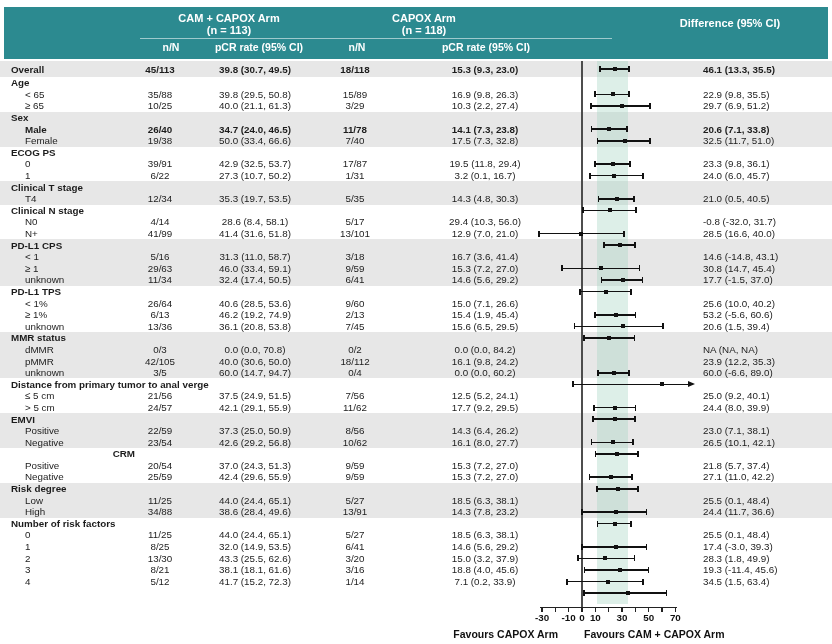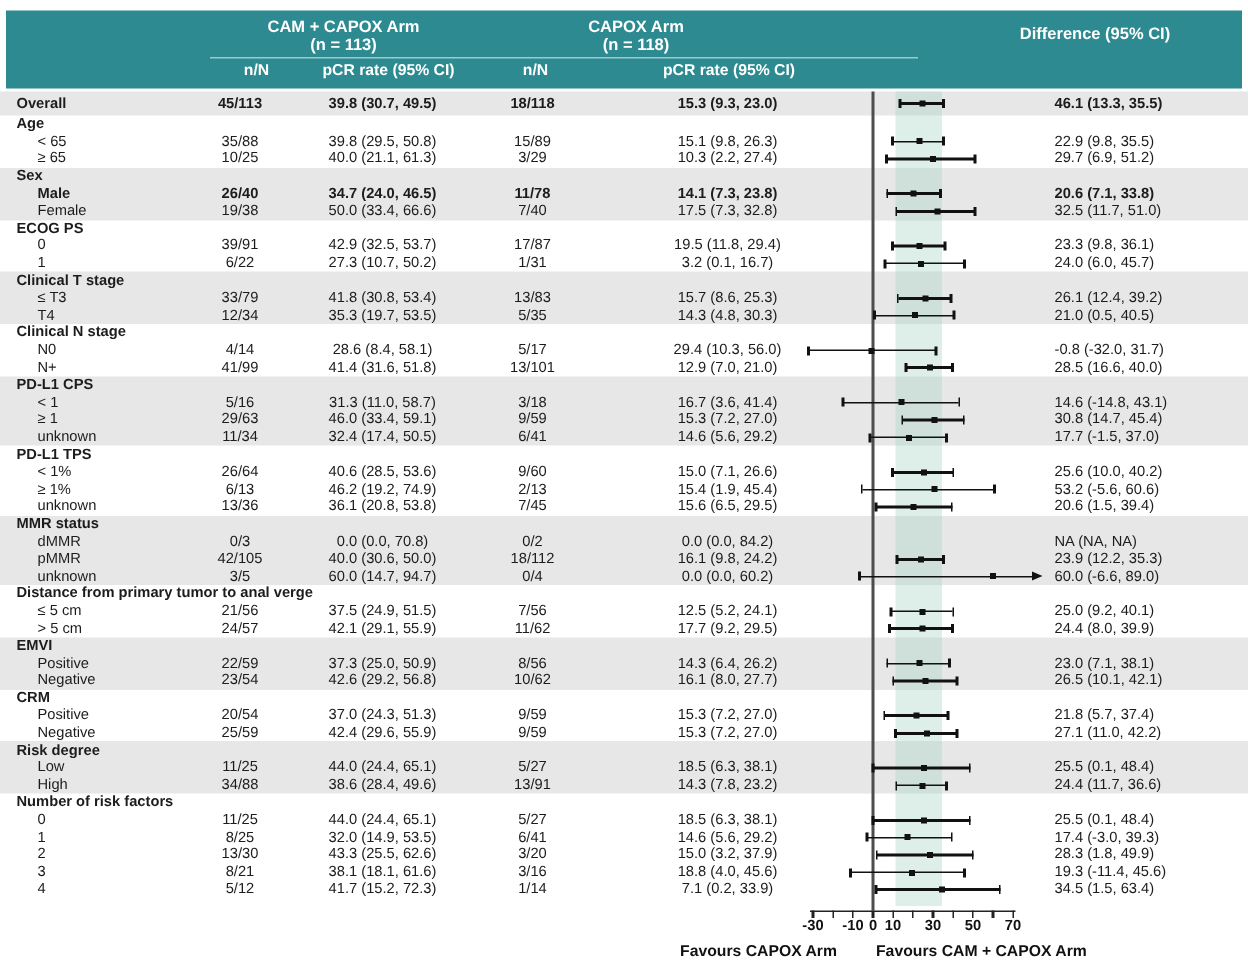--- a/index.html
+++ b/index.html
@@ -84,21 +84,21 @@
       </div>
       <div class="block">
         <div class="row group" style="height: 11.6px;">
           <div class="cell c-label">Age</div>
         </div>
         <div class="row item" style="height: 11.6px;">
           <div class="cell c-label">&lt; 65</div>
           <div class="cell c-n1">35/88</div>
           <div class="cell c-pcr1">39.8 (29.5, 50.8)</div>
           <div class="cell c-n2">15/89</div>
-          <div class="cell c-pcr2">15.1 (9.8, 26.3)</div>
+          <div class="cell c-pcr2">16.9 (9.8, 26.3)</div>
           <div class="cell c-diff">22.9 (9.8, 35.5)</div>
         </div>
         <div class="row item" style="height: 11.6px;">
           <div class="cell c-label">≥ 65</div>
           <div class="cell c-n1">10/25</div>
           <div class="cell c-pcr1">40.0 (21.1, 61.3)</div>
           <div class="cell c-n2">3/29</div>
           <div class="cell c-pcr2">10.3 (2.2, 27.4)</div>
           <div class="cell c-diff">29.7 (6.9, 51.2)</div>
         </div>
@@ -143,28 +143,20 @@
           <div class="cell c-n2">1/31</div>
           <div class="cell c-pcr2">3.2 (0.1, 16.7)</div>
           <div class="cell c-diff">24.0 (6.0, 45.7)</div>
         </div>
       </div>
       <div class="block shaded">
         <div class="row group" style="height: 11.6px;">
           <div class="cell c-label">Clinical T stage</div>
         </div>
         <div class="row item" style="height: 11.6px;">
-          <div class="cell c-label">≤ T3</div>
-          <div class="cell c-n1">33/79</div>
-          <div class="cell c-pcr1">41.8 (30.8, 53.4)</div>
-          <div class="cell c-n2">13/83</div>
-          <div class="cell c-pcr2">15.7 (8.6, 25.3)</div>
-          <div class="cell c-diff">26.1 (12.4, 39.2)</div>
-        </div>
-        <div class="row item" style="height: 11.6px;">
           <div class="cell c-label">T4</div>
           <div class="cell c-n1">12/34</div>
           <div class="cell c-pcr1">35.3 (19.7, 53.5)</div>
           <div class="cell c-n2">5/35</div>
           <div class="cell c-pcr2">14.3 (4.8, 30.3)</div>
           <div class="cell c-diff">21.0 (0.5, 40.5)</div>
         </div>
       </div>
       <div class="block">
         <div class="row group" style="height: 11.6px;">
@@ -310,21 +302,21 @@
         <div class="row item" style="height: 11.6px;">
           <div class="cell c-label">Negative</div>
           <div class="cell c-n1">23/54</div>
           <div class="cell c-pcr1">42.6 (29.2, 56.8)</div>
           <div class="cell c-n2">10/62</div>
           <div class="cell c-pcr2">16.1 (8.0, 27.7)</div>
           <div class="cell c-diff">26.5 (10.1, 42.1)</div>
         </div>
       </div>
       <div class="block">
-        <div class="row group" style="height: 11.6px;">
+        <div class="row group" style="height: 11.6px; text-align: right;">
           <div class="cell c-label">CRM</div>
         </div>
         <div class="row item" style="height: 11.6px;">
           <div class="cell c-label">Positive</div>
           <div class="cell c-n1">20/54</div>
           <div class="cell c-pcr1">37.0 (24.3, 51.3)</div>
           <div class="cell c-n2">9/59</div>
           <div class="cell c-pcr2">15.3 (7.2, 27.0)</div>
           <div class="cell c-diff">21.8 (5.7, 37.4)</div>
         </div>

